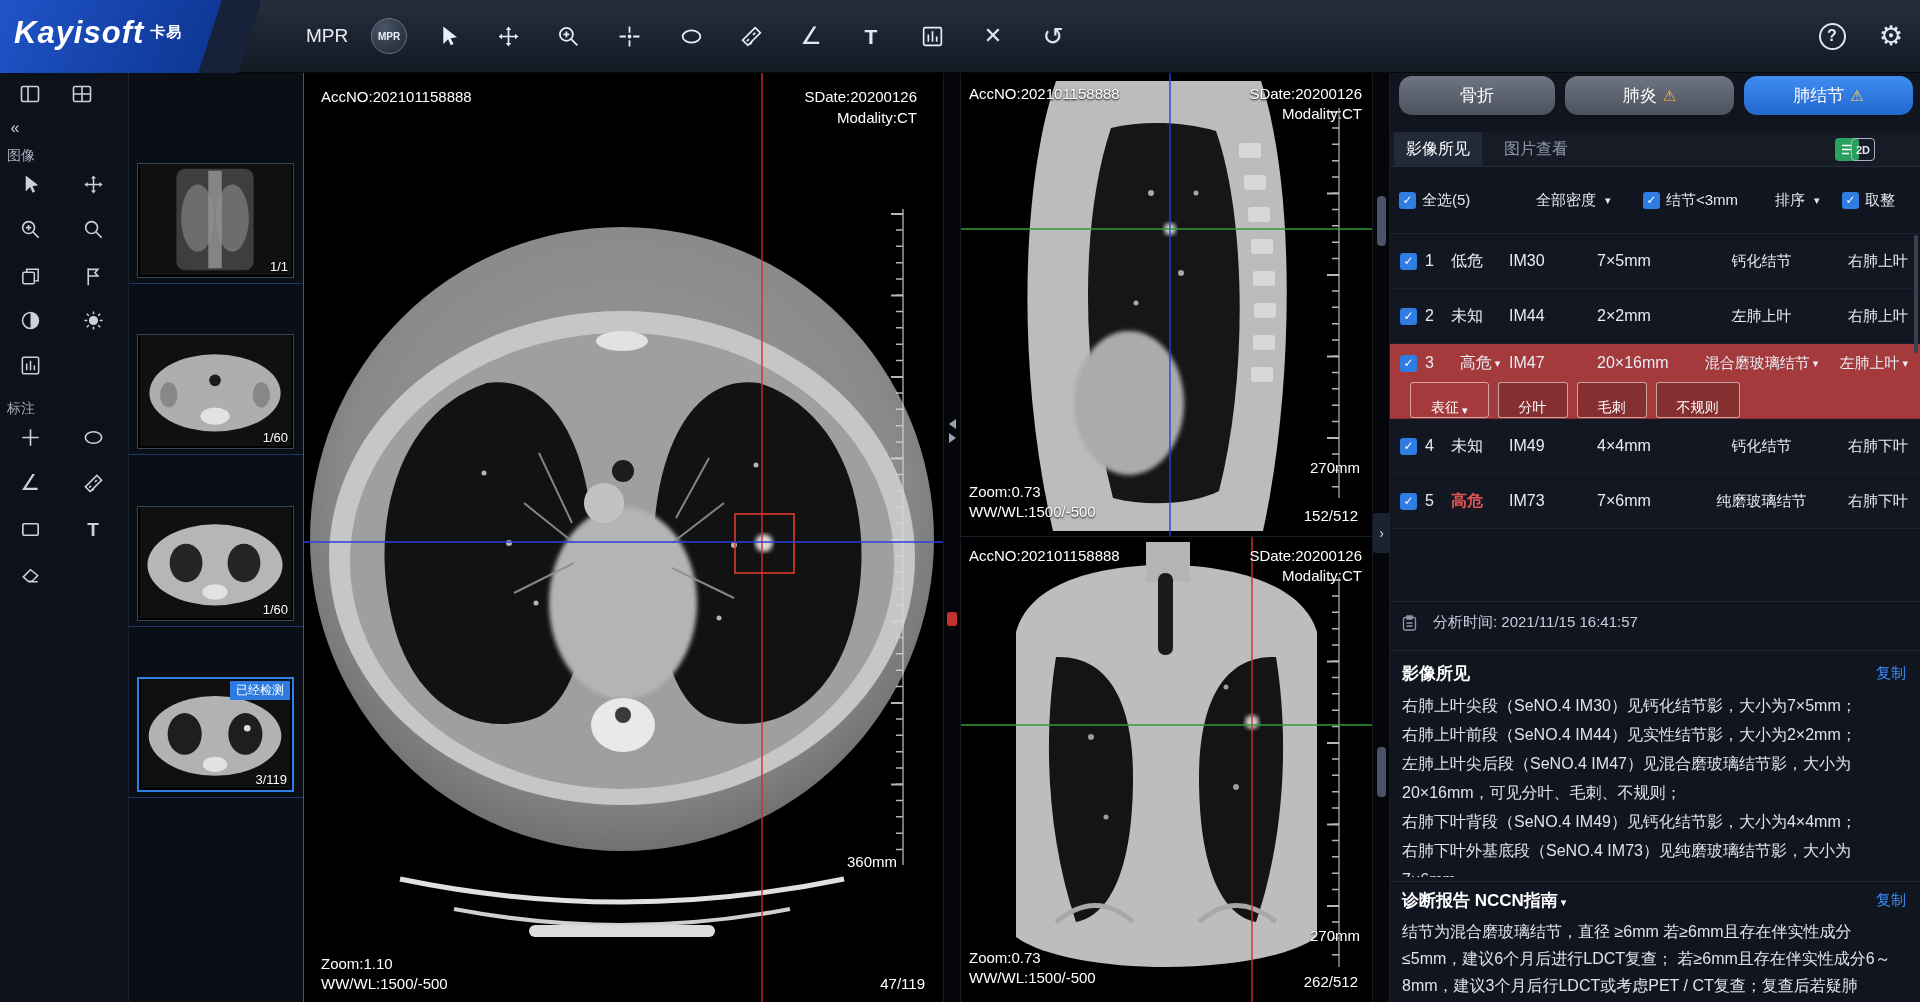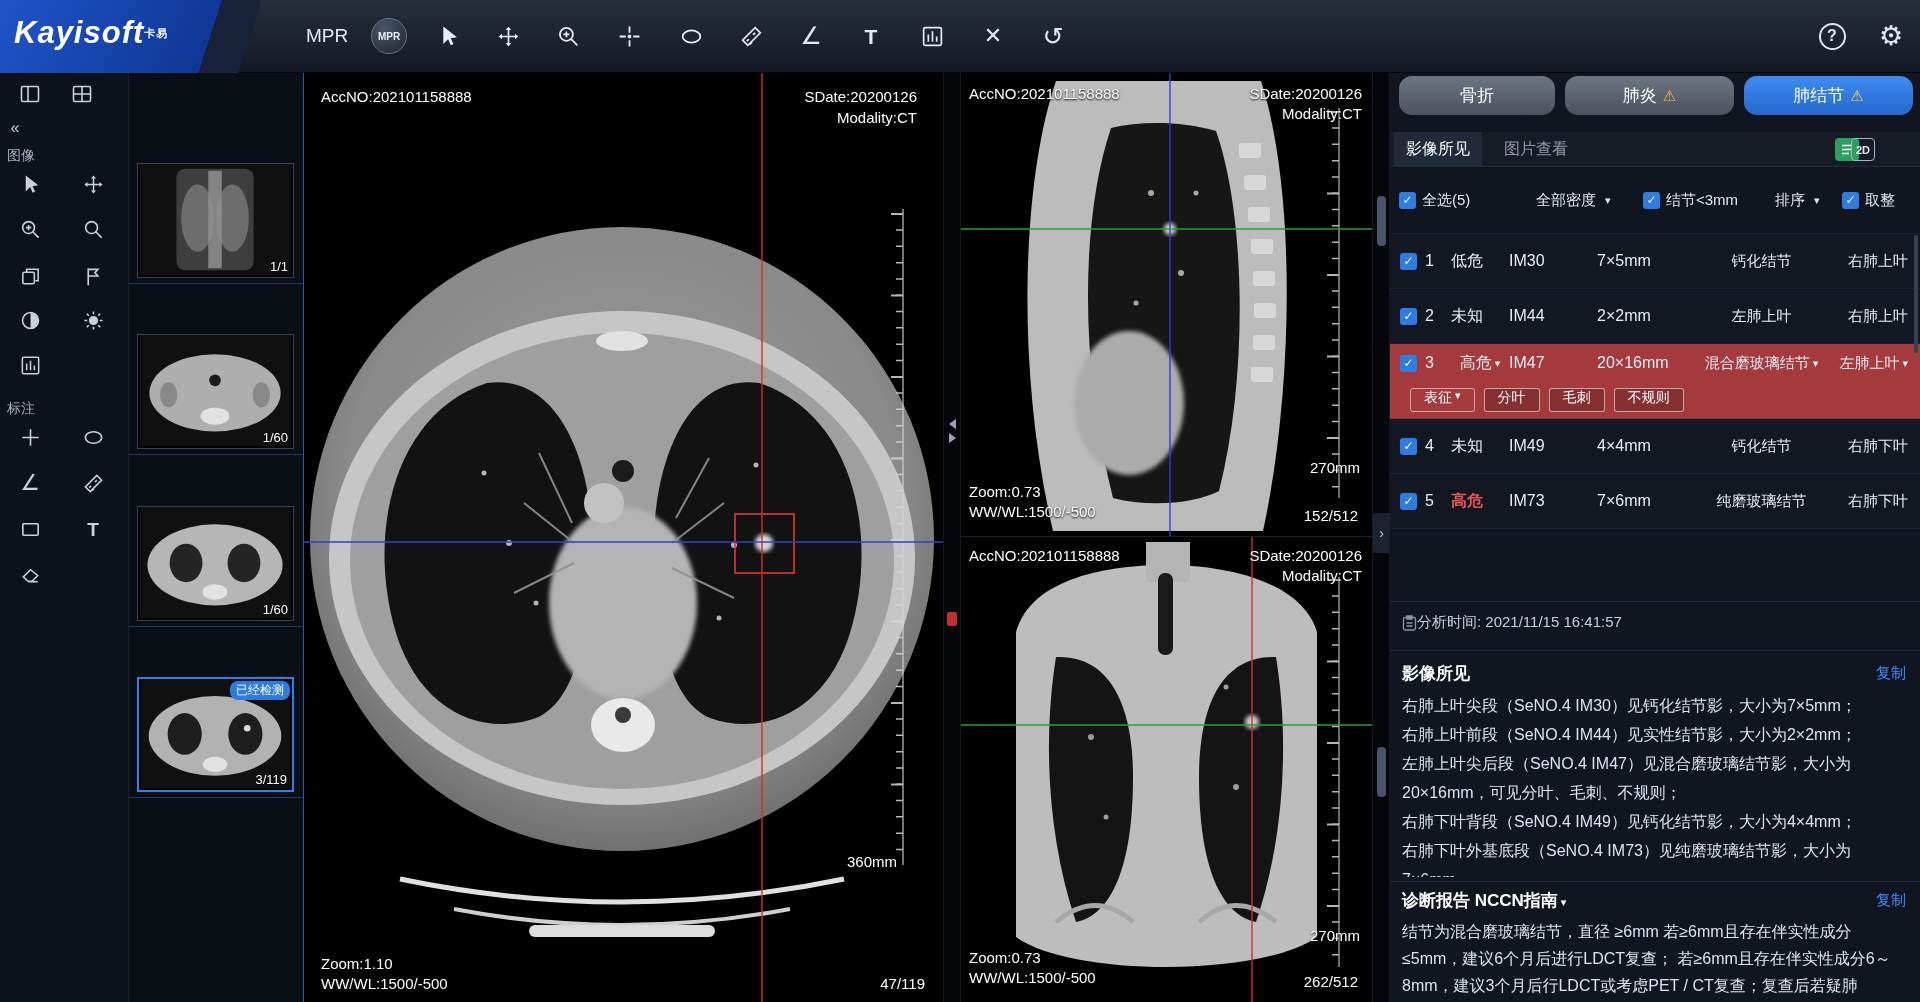--- a/index.html
+++ b/index.html
@@ -7,21 +7,21 @@
 button{background:none;border:0;color:inherit;font:inherit;cursor:pointer;padding:0}
 #app{position:relative;width:1920px;height:1002px;background:#070a10;color:#e7ecf5;
      font-family:"Liberation Sans","DejaVu Sans",sans-serif;font-size:15px;overflow:hidden}
 
 
 .topbar{position:absolute;left:0;top:0;right:0;height:73px;background:linear-gradient(#262e3c,#141a24);border-bottom:1px solid #05070b}
 .logo-wrap{position:absolute;left:0;top:0;width:260px;height:73px;overflow:hidden}
 .logo-bg2{position:absolute;left:-30px;top:0;width:280px;height:73px;background:#17223a;transform:skewX(-18deg)}
 .logo-bg{position:absolute;left:-30px;top:0;width:240px;height:73px;background:linear-gradient(100deg,#2156cc,#0e3795);transform:skewX(-18deg)}
 .logo-text{position:absolute;left:14px;top:15px;font-size:31px;font-weight:bold;font-style:italic;color:#fff;letter-spacing:1px}
-.logo-suffix{font-size:11px;font-style:normal;margin-left:0;vertical-align:6px}
+.logo-suffix{font-size:15px;font-style:normal;margin-left:6px;vertical-align:6px}
 .mpr-label{position:absolute;left:306px;top:25px;font-size:19px;color:#e7ecf5}
 .tool{position:absolute;top:14px;width:44px;height:44px;border-radius:6px;display:flex;align-items:center;justify-content:center;color:#e2e8f3}
 .tool svg{display:block}
 .glyph{font-size:22px;line-height:1;color:#e2e8f3}
 .mpr-circle{width:36px;height:36px;border-radius:50%;background:radial-gradient(circle at 35% 30%,#4a5668,#1d242e);border:1px solid #6a7486;display:flex;align-items:center;justify-content:center;font-size:10px;font-weight:bold;color:#e8eef8}
 .circle-q{width:27px;height:27px;border-radius:50%;border:2px solid #dfe6f2;display:flex;align-items:center;justify-content:center;font-size:16px;font-weight:bold}
 
 
 .sidebar{position:absolute;left:0;top:73px;width:129px;bottom:0;background:#0d1119;border-right:1px solid #1a202c}
 .sbtn{position:absolute;width:40px;height:38px;border-radius:5px;display:flex;align-items:center;justify-content:center;color:#c9d1df}
@@ -31,21 +31,21 @@
 
 .series{position:absolute;left:129px;top:73px;width:175px;bottom:0;background:#0a0e15;border-right:1px solid #2a57b0}
 .series-header{position:absolute;left:0;top:0;width:100%;height:74px;background:linear-gradient(180deg,#2f62c8,#1b3f8e)}
 .sh-title{position:absolute;left:42px;top:13px;font-size:15px;font-weight:bold;color:#fff}
 .sh-mask{position:absolute;left:16px;top:42px;font-size:13px;color:#e6edfb;letter-spacing:2px}
 .sh-count{position:absolute;right:10px;top:42px;font-size:13px;color:#dfe8fa}
 .series-item{position:absolute;left:0;width:100%;height:137px;border-bottom:1px solid #1f3766}
 .thumb{position:absolute;left:8px;top:16px;width:157px;height:115px;background:#000;border:1px solid #3a4356}
 .thumb.sel{border:2px solid #2f7fe8}
 .thumb-label{position:absolute;right:5px;bottom:3px;font-size:13px;color:#fff;text-shadow:0 1px 2px #000}
-.thumb-badge{position:absolute;top:2px;right:2px;background:#2d7be0;color:#fff;font-size:12px;padding:1px 6px;border-radius:8px}
+.thumb-badge{position:absolute;top:2px;right:2px;background:#2d7be0;color:#fff;font-size:12px;padding:1px 6px;border-radius:1px}
 
 
 .vp{position:absolute;background:#000;overflow:hidden}
 .vp svg.ct{position:absolute;left:0;top:0}
 .ovl{position:absolute;color:#fff;font-size:15px;text-shadow:0 1px 2px #000;white-space:nowrap}
 .ovl.r{text-align:right}
 
 
 .strip{position:absolute;top:73px;bottom:0;width:18px;background:#04060a;border-left:1px solid #151b26;border-right:1px solid #151b26}
 .strip-handle{position:absolute;left:1px;width:14px;height:30px;display:flex;flex-direction:column;align-items:center;justify-content:center;gap:4px}
@@ -78,24 +78,24 @@
 .c-size{width:104px}
 .c-type{flex:1;text-align:center;font-size:15px}
 .c-loc{width:86px;text-align:right;font-size:15px}
 .risk-red{color:#e25555;font-weight:bold}
 .nrow-sel{background:#a43a3c;border-bottom:1px solid #8c2f31}
 .nrow-sel .nrow{background:transparent;border-bottom:0;height:38px}
 .sel-detail{display:flex;align-items:center;height:34px;padding:0 12px 0 22px;font-size:15px;color:#fff}
 .sel-detail .spacer{flex:1}
 .mini-btn{width:26px;height:26px;border:1px solid rgba(255,255,255,.65);border-radius:4px;display:flex;align-items:center;justify-content:center;margin-left:8px;color:#fff}
 .sel-chips{display:flex;align-items:center;height:36px;padding:0 12px 0 20px}
-.chip{display:inline-flex;align-items:flex-start;height:24px;padding:0 13px;border:1px solid rgba(255,255,255,.55);border-radius:3px;font-size:14px;margin-right:9px;background:rgba(0,0,0,.18);color:#fff}
+.chip{display:inline-flex;align-items:flex-end;height:36px;padding:0 20px;border:1px solid rgba(255,255,255,.55);border-radius:3px;font-size:14px;margin-right:9px;background:rgba(0,0,0,.18);color:#fff}
 .chip.lbl{background:transparent}
 .cell-dd{display:inline-flex;align-items:center;justify-content:center}
-.analysis{position:absolute;left:12px;top:540px;display:flex;align-items:center;gap:0;font-size:15px;color:#c7cfdd}
+.analysis{position:absolute;left:12px;top:540px;display:flex;align-items:center;gap:16px;font-size:15px;color:#c7cfdd}
 .divider{position:absolute;left:0;right:0;height:1px;background:#20283a}
 .sect-head{position:absolute;left:12px;right:14px;display:flex;align-items:center;justify-content:space-between}
 .sect-title{font-size:17px;font-weight:bold;color:#fff}
 .copy-link{font-size:15px;color:#3d8bfe}
 .sect-text{position:absolute;left:12px;right:14px;font-size:16px;line-height:29px;color:#dde3ee;white-space:pre-line;overflow:hidden}
 .sect-text.report{line-height:27px;white-space:normal}
 .marquee{position:absolute;left:4px;right:0;bottom:2px;height:24px;font-size:17px;color:#f3d83b;white-space:nowrap;overflow:hidden}
 .panel-scroll{position:absolute;right:2px;top:162px;width:4px;height:118px;background:#39414f;border-radius:2px}
 </style>
 </head>

